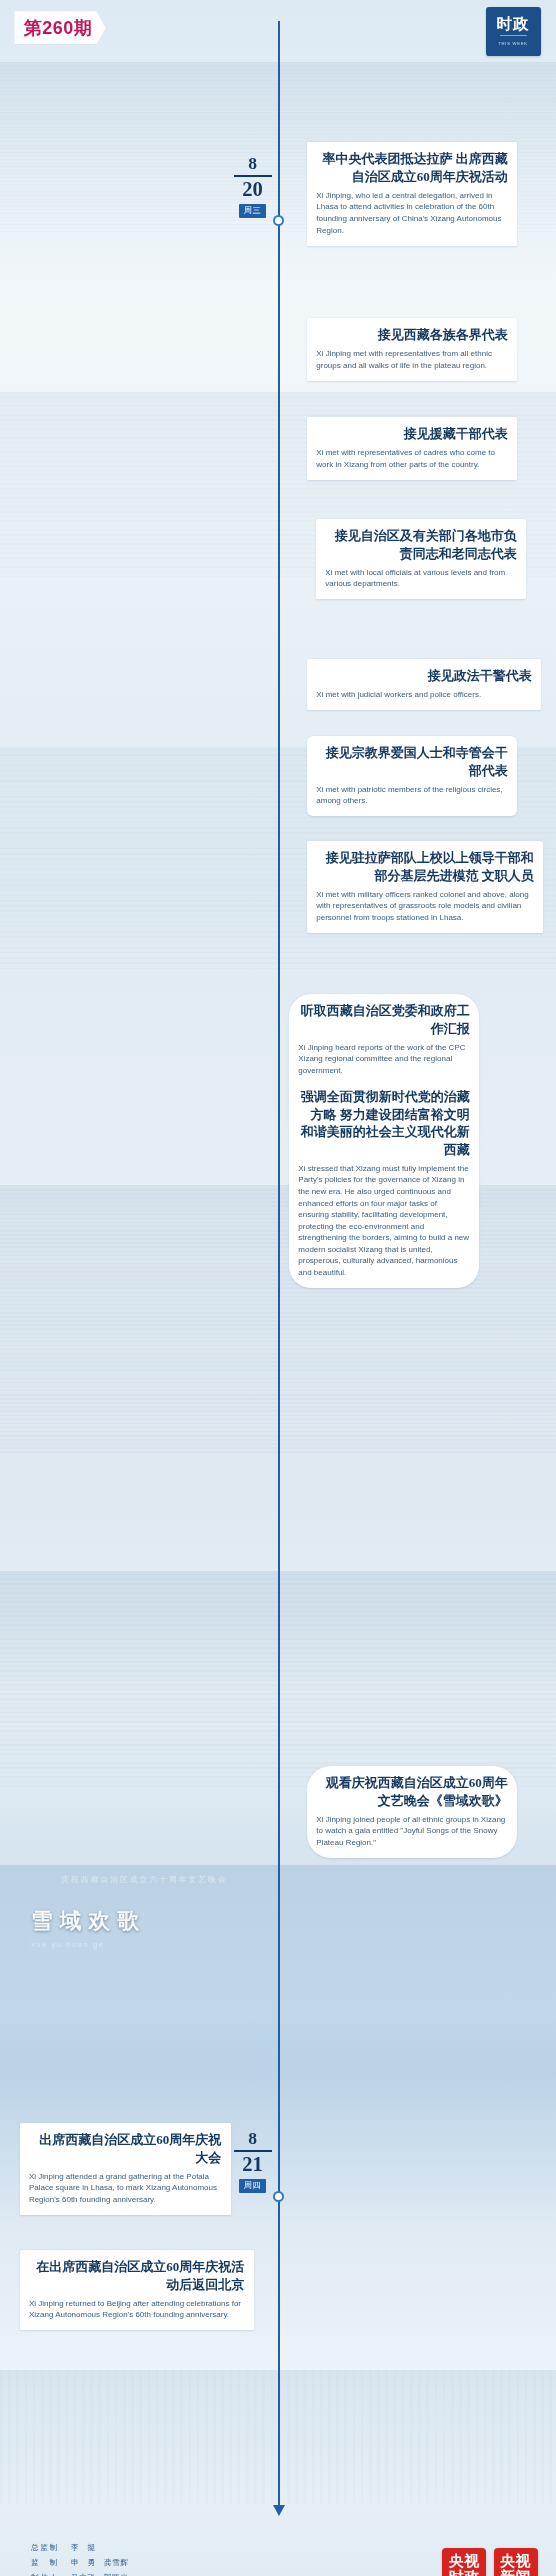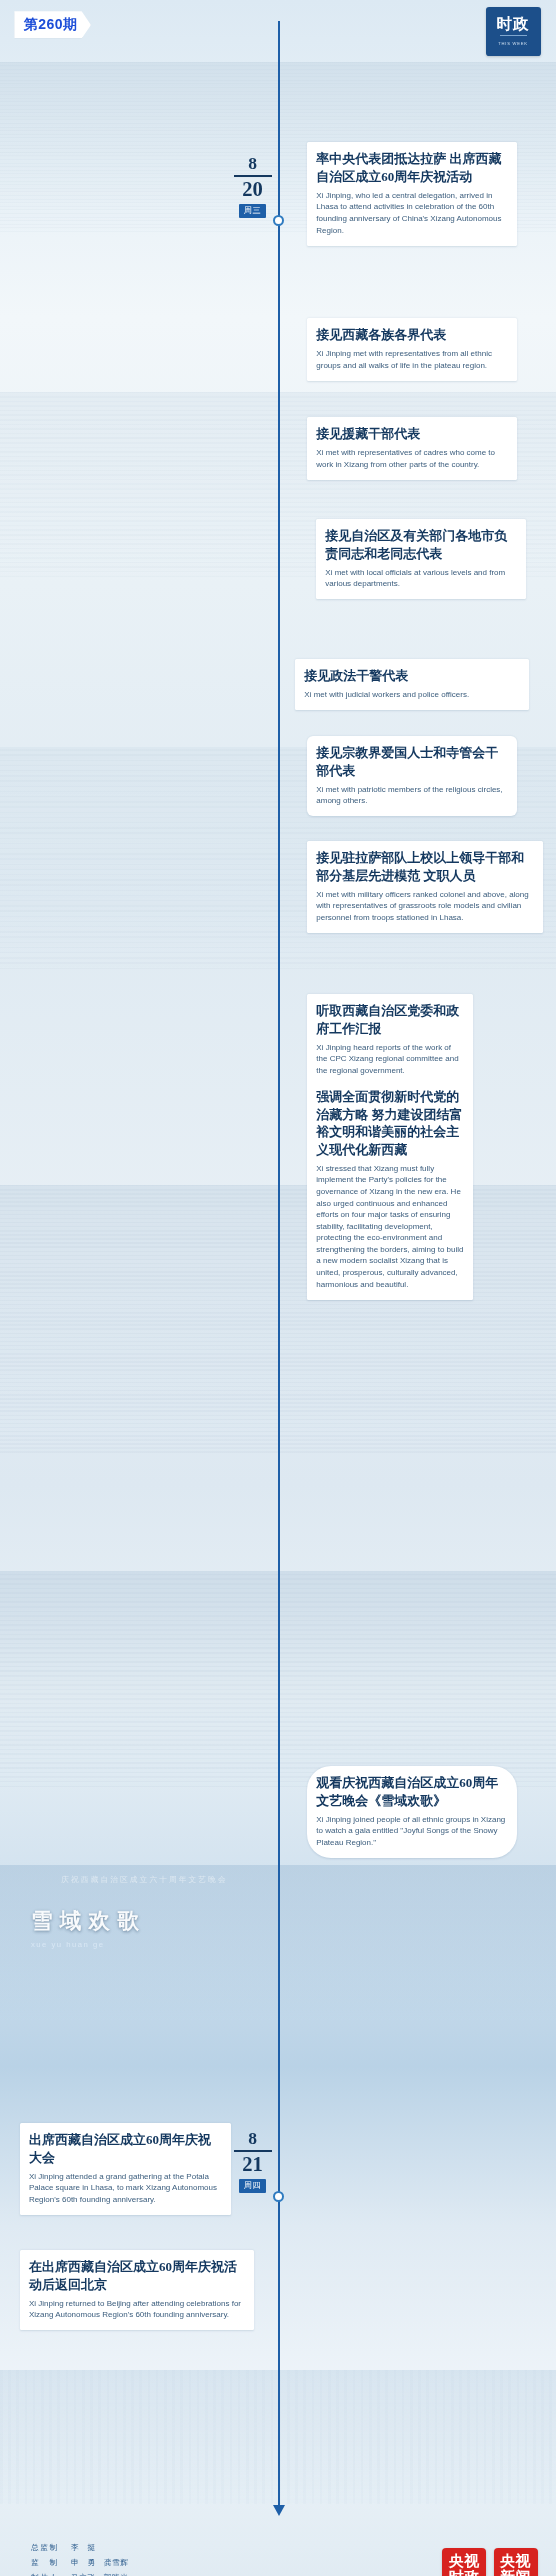--- a/index.html
+++ b/index.html
@@ -57,22 +57,22 @@
   .band.b7 { top:2370px; height:134px;
     background:
       repeating-linear-gradient(90deg, rgba(110,145,180,0.07) 0 2.6px, rgba(255,255,255,0) 2.6px 8.2px),
       linear-gradient(180deg, rgba(150,185,212,0.5), rgba(215,232,243,0.2));
   }
 
   
   .issue-tag {
     position:absolute; left:14.4px; top:11.3px;
     background:#ffffff;
-    color:#1d4ed8;
-    font-size:14px;
+    color:#be185d;
+    font-size:18px;
     font-weight:bold;
     padding:4.6px 13.4px 4.6px 9.3px;
     letter-spacing:0.5px;
     clip-path: polygon(0 0, calc(100% - 9.3px) 0, 100% 50%, calc(100% - 9.3px) 100%, 0 100%);
     box-shadow:0 0.5px 1.5px rgba(0,0,0,0.12);
   }
   .logo-badge {
     position:absolute; right:15.5px; top:7.2px;
     width:55px; height:49px;
     background:#1c4f8a;
@@ -153,20 +153,21 @@
     padding:8.2px 9.3px 9.3px;
     box-shadow:0 0.5px 2.1px rgba(30,70,110,0.14);
   }
   .card .c-title {
     font-size:13px;
     font-weight:bold;
     color:#14385f;
     line-height:1.35;
     font-family:"Liberation Serif", serif;
     margin-bottom:4.6px;
+    text-align:right;
   }
   .card .c-en {
     font-size:8px;
     color:#3b5d7d;
     line-height:1.45;
   }
   .card .c-sec {
     margin-top:11.3px;
   }
 
@@ -281,36 +282,36 @@
   <div class="card" style="left:307px; top:417px; width:210px;">
     <div class="c-title">接见援藏干部代表</div>
     <div class="c-en">Xi met with representatives of cadres who come to work in Xizang from other parts of the country.</div>
   </div>
 
   <div class="card" style="left:300px; top:519px; width:210px;margin-left:16px;">
     <div class="c-title">接见自治区及有关部门各地市负责同志和老同志代表</div>
     <div class="c-en">Xi met with local officials at various levels and from various departments.</div>
   </div>
 
-  <div class="card" style="left:295px; top:659px; width:234px;">
+  <div class="card" style="left:307px; top:659px; width:234px;">
     <div class="c-title">接见政法干警代表</div>
     <div class="c-en">Xi met with judicial workers and police officers.</div>
   </div>
 
   <div class="card" style="left:307px; top:736px; width:210px;border-radius:6px;">
     <div class="c-title">接见宗教界爱国人士和寺管会干部代表</div>
     <div class="c-en">Xi met with patriotic members of the religious circles, among others.</div>
   </div>
 
   <div class="card" style="left:307px; top:841px; width:236px;">
     <div class="c-title">接见驻拉萨部队上校以上领导干部和部分基层先进模范 文职人员</div>
     <div class="c-en">Xi met with military officers ranked colonel and above, along with representatives of grassroots role models and civilian personnel from troops stationed in Lhasa.</div>
   </div>
 
-  <div class="card" style="left:307px; top:994px; width:166px;">
+  <div class="card" style="left:289px; top:994px; width:190px;border-radius:22px;">
     <div class="c-title">听取西藏自治区党委和政府工作汇报</div>
     <div class="c-en">Xi Jinping heard reports of the work of the CPC Xizang regional committee and the regional government.</div>
     <div class="c-title c-sec">强调全面贯彻新时代党的治藏方略 努力建设团结富裕文明和谐美丽的社会主义现代化新西藏</div>
     <div class="c-en">Xi stressed that Xizang must fully implement the Party's policies for the governance of Xizang in the new era. He also urged continuous and enhanced efforts on four major tasks of ensuring stability, facilitating development, protecting the eco-environment and strengthening the borders, aiming to build a new modern socialist Xizang that is united, prosperous, culturally advanced, harmonious and beautiful.</div>
   </div>
 
   <div class="card" style="left:307px; top:1766px; width:210px;border-radius:24px;">
     <div class="c-title">观看庆祝西藏自治区成立60周年文艺晚会《雪域欢歌》</div>
     <div class="c-en">Xi Jinping joined people of all ethnic groups in Xizang to watch a gala entitled "Joyful Songs of the Snowy Plateau Region."</div>
   </div>

